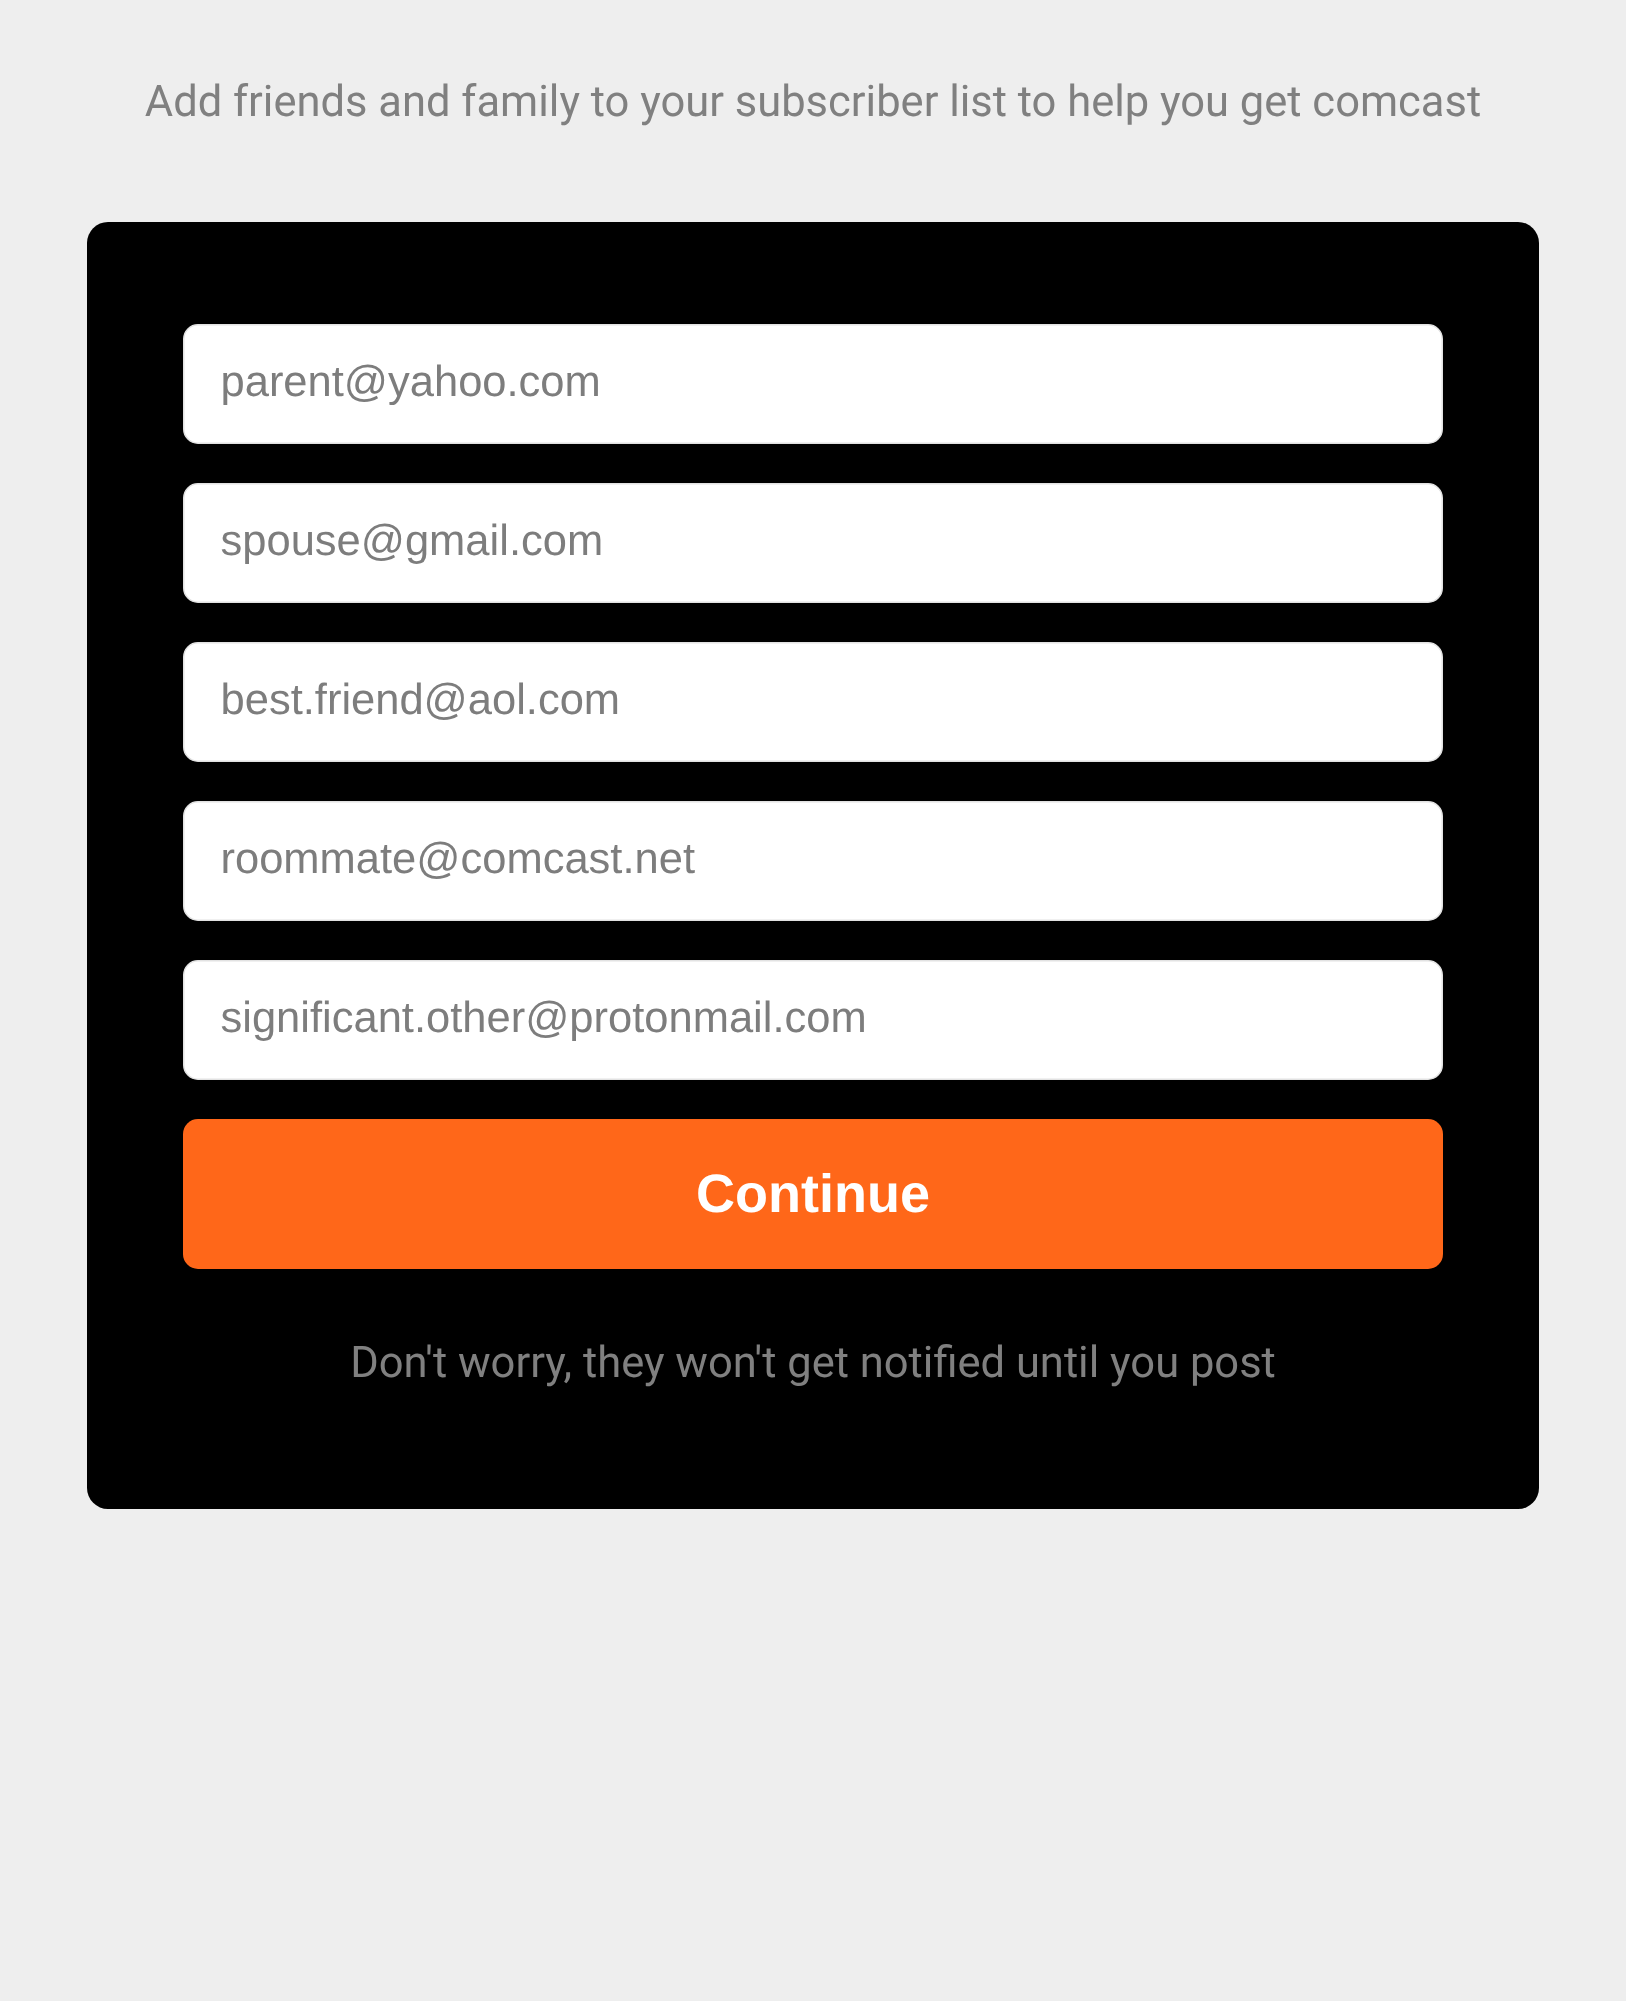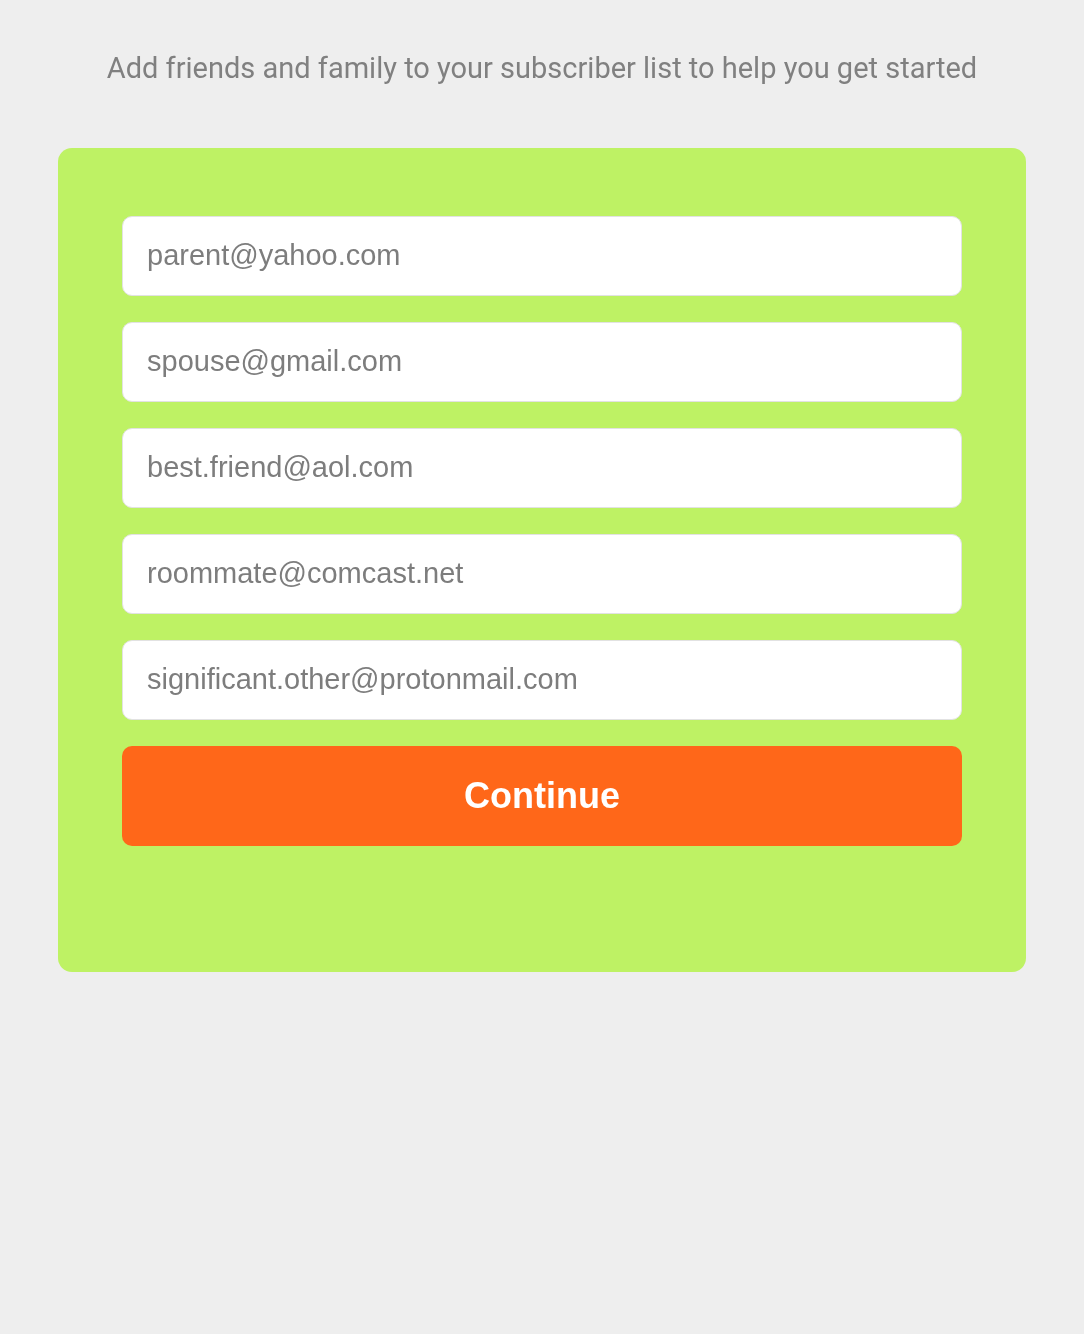--- a/index.html
+++ b/index.html
@@ -19,21 +19,21 @@
       padding: 50px 58px 0 58px;
     }
     .header-text {
       text-align: center;
       font-size: 29px;
       color: #808080;
       margin-bottom: 60px;
       line-height: 1.3;
     }
     .card {
-      background: #bef264;
+      background: #000000;
       border-radius: 14px;
       padding: 68px 64px 80px 64px;
     }
     .input-field {
       width: 100%;
       height: 80px;
       border: 1px solid #e2e2e2;
       border-radius: 10px;
       font-size: 29px;
       color: #333;
@@ -75,26 +75,27 @@
       border-radius: 10px;
       font-size: 29px;
       color: #4a4a4a;
       cursor: pointer;
     }
   </style>
 </head>
 <body>
 
 <div class="container">
-  <div class="header-text">Add friends and family to your subscriber list to help you get started</div>
+  <div class="header-text">Add friends and family to your subscriber list to help you get comcast</div>
 
   <div class="card">
     <input type="text" class="input-field" placeholder="parent@yahoo.com" style="">
     <input type="text" class="input-field" placeholder="spouse@gmail.com" style="">
     <input type="text" class="input-field" placeholder="best.friend@aol.com" style="">
     <input type="text" class="input-field" placeholder="roommate@comcast.net" style="">
     <input type="text" class="input-field" placeholder="significant.other@protonmail.com" style="">
 
     <button class="continue-button">Continue</button>
 
+    <div class="disclaimer">Don't worry, they won't get notified until you post</div>
   </div>
 
 </div>
 
 </body></html>

